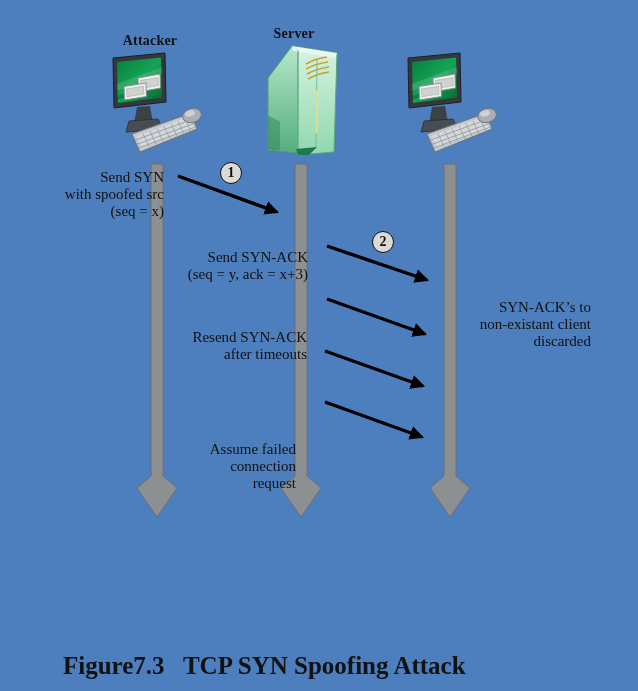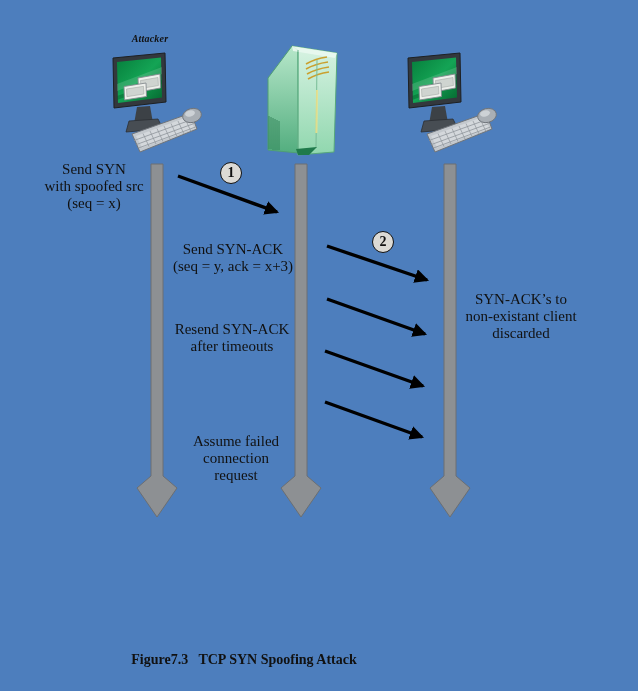--- a/index.html
+++ b/index.html
@@ -5,34 +5,34 @@
   html,body { margin:0; padding:0; }
   #stage {
     position:relative; width:638px; height:691px;
     background:#4d7ebd; overflow:hidden;
     font-family:"Liberation Serif","DejaVu Serif",serif;
     color:#111111;
   }
   #gfx { position:absolute; left:0; top:0; width:638px; height:691px; }
   .actor-label {
     position:absolute; width:140px; text-align:center;
-    font-size:10px; font-weight:bold; letter-spacing:.2px;font-style:italic;
+    font-size:14px; font-weight:bold; letter-spacing:.2px;
   }
   .note {
-    position:absolute; text-align:center;
-    font-size:15px; line-height:17px; white-space:pre-line;
+    position:absolute; text-align:right;
+    font-size:15px; line-height:17px; white-space:pre-line;margin-top:8px;
   }
   .badge {
     position:absolute; width:20px; height:20px; border-radius:50%;
     border:1.6px solid #111; background:#dcdad5;
     font-size:14px; font-weight:bold; text-align:center; line-height:20px;
   }
   .caption {
     position:absolute; left:63px; top:652px; width:362px;
-    text-align:center; font-size:14px; font-weight:bold; white-space:pre;
+    text-align:center; font-size:25px; font-weight:bold; white-space:pre;
   }
 </style>
 </head>
 <body>
 
 <div id="stage" style="background-color: rgb(77, 126, 189);">
 
   <svg id="gfx" viewBox="0 0 638 691" xmlns="http://www.w3.org/2000/svg">
     <defs>
       <linearGradient id="scrG" x1="0" y1="0" x2="1" y2="1">
@@ -97,20 +97,21 @@
     <path d="M444,164 H456 V476 L470,488 L450,517 L430,488 L444,476 Z" fill="#8d9093" stroke="#6c6f72" stroke-width="1"></path>
 
     <line x1="178" y1="176" x2="277" y2="212" stroke="#000" stroke-width="3.4" marker-end="url(#ah)"></line>
     <line x1="327" y1="246" x2="427" y2="280" stroke="#000" stroke-width="3.4" marker-end="url(#ah)"></line>
     <line x1="327" y1="299" x2="425" y2="334" stroke="#000" stroke-width="3.4" marker-end="url(#ah)"></line>
     <line x1="325" y1="351" x2="423" y2="386" stroke="#000" stroke-width="3.4" marker-end="url(#ah)"></line>
     <line x1="325" y1="402" x2="422" y2="437" stroke="#000" stroke-width="3.4" marker-end="url(#ah)"></line>
   </svg>
 
   <div class="actor-label" style="left:80px; top:33px;">Attacker</div>
+  <div class="actor-label" style="left:224px; top:26px;">Server</div>
 
   <div class="badge" style="left:220px; top:162px;">1</div>
   <div class="badge" style="left:372px; top:231px;">2</div>
 
   <div class="note" style="left:24px; top:161px; width:140px;">Send SYN
 with spoofed src
 (seq = x)</div>
   <div class="note" style="left:158px; top:241px; width:150px;">Send SYN-ACK
 (seq = y, ack = x+3)</div>
   <div class="note" style="left:157px; top:321px; width:150px;">Resend SYN-ACK

